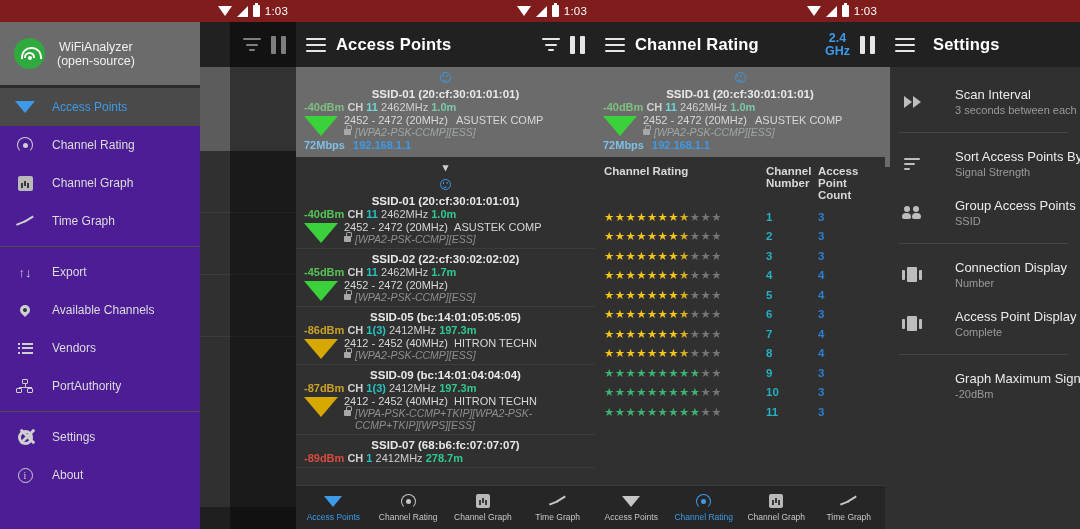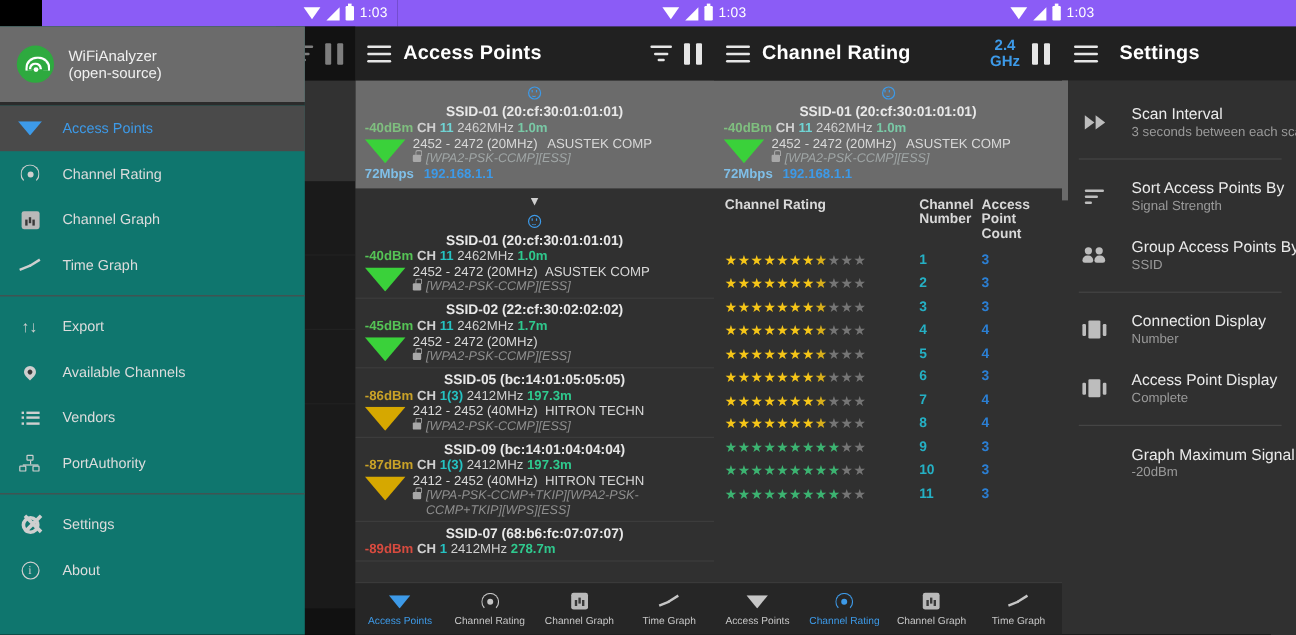--- a/index.html
+++ b/index.html
@@ -7,23 +7,23 @@
     width: 1080px; height: 529px;
     background: #000;
     font-family: "Liberation Sans", sans-serif;
     overflow: hidden;
   }
   .stage { position: relative; width: 1080px; height: 529px; background:#000; }
 
   
   .statusbar {
     position: absolute; top: 0; height: 22px;
-    background: #8b5cf6; color: #fff;
+    background: #7f1d1d; color: #fff;
     display: flex; align-items: center; justify-content: flex-end;
-    gap: 5px; padding-right: 8px; font-size: 11px; margin-left: 35px;
+    gap: 5px; padding-right: 8px; font-size: 11px;
   }
   .sb-ico { display:inline-block; }
   .ico-wifi { width:0;height:0;border-left:7px solid transparent;border-right:7px solid transparent;border-top:10px solid #fff; }
   .ico-signal { width:0;height:0;border-left:11px solid transparent;border-bottom:11px solid #fff; }
   .ico-batt { width:7px;height:12px;background:#fff;border-radius:1px;position:relative; }
   .ico-batt::before{content:"";position:absolute;top:-2px;left:2px;width:3px;height:2px;background:#fff;}
   .sb-time { font-size:11.5px; letter-spacing:.2px; }
 
   
   .panel { position: absolute; top: 22px; height: 507px; overflow: hidden; }
@@ -85,21 +85,21 @@
   .cr-head { display:flex; font-size:11.5px; color:#d8d8d8; font-weight:bold; margin-bottom:6px; }
   .cr-h1 { flex:1; } .cr-h2 { width:52px; } .cr-h3 { width:58px; }
   .cr-row { display:flex; align-items:center; height:19.5px; }
   .stars { flex:1; font-size:11.5px; letter-spacing:.4px; white-space:nowrap; }
   .st-on-y{color:#f5c518;} .st-on-g{color:#3cb371;} .st-off{color:#757575;}
   .cr-num { width:52px; color:#25b0c4; font-size:11.5px; font-weight:bold; }
   .cr-cnt { width:58px; color:#2b7fd4; font-size:11.5px; font-weight:bold; }
 
   
   .set-list { padding-top:10px; }
-  .set-item { display:flex; align-items:center; gap:18px; padding:10px 12px 10px 14px; }
+  .set-item { display:flex; align-items:center; gap:30px; padding:10px 12px 10px 14px; }
   .set-ico { width:26px; flex:0 0 26px; display:flex; align-items:center; justify-content:center; color:#bdbdbd; }
   .set-txt-t { color:#ebebeb; font-size:13px; white-space:nowrap; }
   .set-txt-s { color:#9a9a9a; font-size:11px; margin-top:2px; white-space:nowrap; }
   .set-div { height:1px; background:#454545; margin:6px 12px 6px 14px; }
   .set-scroll { position:absolute; left:0; top:45px; width:5px; height:100px; background:#6b6b6b; }
 
   
   .ffwd { display:flex; gap:1px; }
   .ffwd i { width:0;height:0;border-top:6px solid transparent;border-bottom:6px solid transparent;border-left:8px solid #bdbdbd;}
   .sortico { display:flex; flex-direction:column; gap:3px; align-items:flex-start;}
@@ -130,21 +130,21 @@
   .cr-ico::after{content:"";position:absolute;left:5px;top:5px;width:5px;height:5px;border-radius:50%;background:#c6c6c6;}
   .bn-item.active .cr-ico::before{border-color:#3d9ae8;border-bottom-color:transparent;}
   .bn-item.active .cr-ico::after{background:#3d9ae8;}
   .cg-ico { width:14px;height:14px;background:#b9b9b9;border-radius:2px;position:relative;}
   .cg-ico::before{content:"";position:absolute;left:3px;bottom:3px;width:2px;height:5px;background:#3a3a3a;box-shadow:3px 0 0 -1px #3a3a3a, 3px -2px 0 #3a3a3a, 6px 0 0 #3a3a3a;}
   .tg-ico { width:17px;height:12px;position:relative;}
   .tg-ico::before{content:"";position:absolute;left:0;top:7px;width:9px;height:2px;background:#c6c6c6;transform:rotate(-22deg);}
   .tg-ico::after{content:"";position:absolute;left:7px;top:3px;width:10px;height:2px;background:#c6c6c6;transform:rotate(-32deg);}
 
   
-  .drawer { position:absolute; left:0; top:22px; width:254px; height:507px; background:#0f766e; z-index:20; }
+  .drawer { position:absolute; left:0; top:22px; width:200px; height:507px; background:#4c1d95; z-index:20;text-align:center; }
   .drawer-head { height:63px; background:#6b6b6b; display:flex; align-items:center; gap:12px; padding:0 14px; }
   .logo { width:31px;height:31px;border-radius:50%;background:#2eaa3f;position:relative;flex:0 0 auto;}
   .logo::before{content:"";position:absolute;left:7px;top:9px;width:17px;height:10px;border:2.4px solid #fff;border-bottom:none;border-radius:10px 10px 0 0;}
   .logo::after{content:"";position:absolute;left:13.5px;top:18px;width:4px;height:4px;border-radius:50%;background:#fff;}
   .logo i{position:absolute;left:10px;top:13.5px;width:11px;height:6px;border:2px solid #fff;border-bottom:none;border-radius:7px 7px 0 0;}
   .brand { color:#f0f0f0; font-size:12.5px; line-height:14px; }
   .drawer-sep { height:3px; background:#2b2b2b; }
   .d-item { height:38px; display:flex; align-items:center; gap:16px; padding:0 0 0 14px; }
   .d-item.active { background:#4a4a4a; }
   .d-lbl { font-size:12px; color:#dcdcdc; }

